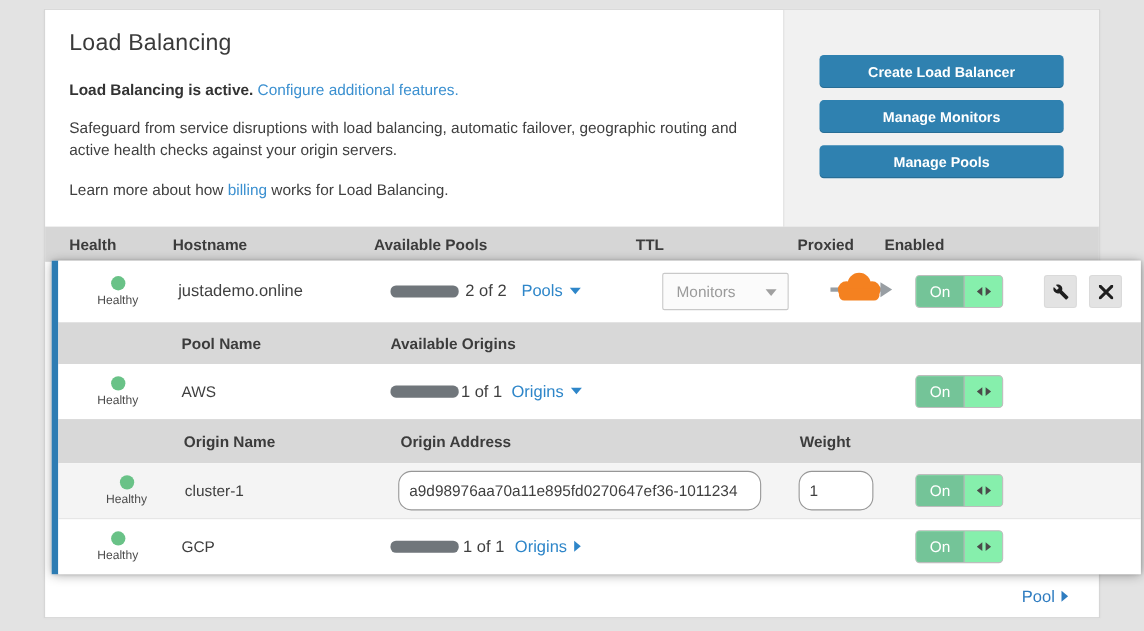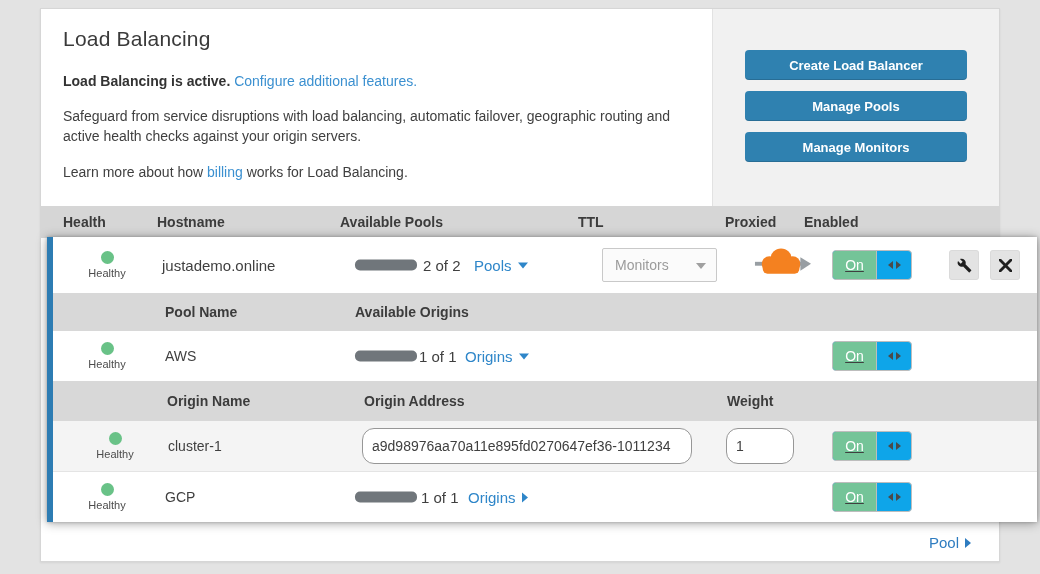--- a/index.html
+++ b/index.html
@@ -82,21 +82,21 @@
   .caret-right { display:inline-block; width:0; height:0; margin-left:6px; vertical-align:0;
     border-top:5px solid transparent; border-bottom:5px solid transparent; border-left:6px solid #2e86c9; }
 
   .select-box {
     width:115px; height:34px; background:#fbfbfb; border:1px solid #c9c9c9; border-radius:2px;
     font-size:14px; color:#9b9b9b; line-height:32px; padding-left:12px; position:relative;
   }
   .select-caret { position:absolute; right:10px; top:14px; width:0; height:0;
     border-left:5px solid transparent; border-right:5px solid transparent; border-top:6px solid #a0a0a0; }
 
-  .toggle { display:flex; height:30px; width:80px; border:1px solid #bdbdbd; border-radius:4px; overflow:hidden; background:#0ea5e9; cursor:pointer;text-decoration:underline; }
+  .toggle { display:flex; height:30px; width:80px; border:1px solid #bdbdbd; border-radius:4px; overflow:hidden; background:#86efac; cursor:pointer; }
   .toggle-on { width:44px; background:#74c498; color:#fff; font-size:14px; text-align:center; line-height:28px; border-right:1px solid #bdbdbd; }
   .toggle-arrows { flex:1; display:flex; align-items:center; justify-content:center; gap:3px; }
   .tri-l { width:0; height:0; border-top:4px solid transparent; border-bottom:4px solid transparent; border-right:5px solid #4a4a4a; }
   .tri-r { width:0; height:0; border-top:4px solid transparent; border-bottom:4px solid transparent; border-left:5px solid #4a4a4a; }
 
   .icon-btn {
     width:30px; height:30px; background:#e3e3e3; border:none; border-radius:3px;
     display:flex; align-items:center; justify-content:center; cursor:pointer;
     box-shadow:inset 0 0 0 1px rgba(0,0,0,.04);
   }
@@ -117,22 +117,22 @@
         <h1>Load Balancing</h1>
         <p class="status-line">
           <b>Load Balancing is active.</b>
           <a class="link">Configure additional features.</a>
         </p>
         <p class="desc">Safeguard from service disruptions with load balancing, automatic failover, geographic routing and active health checks against your origin servers.</p>
         <p class="learn-line"><span>Learn more about how </span><a class="link">billing</a><span> works for Load Balancing.</span></p>
       </div>
       <div class="actions-panel">
         <button class="btn-blue">Create Load Balancer</button>
+        <button class="btn-blue">Manage Monitors</button>
         <button class="btn-blue">Manage Pools</button>
-        <button class="btn-blue">Manage Monitors</button>
       </div>
     </div>
 
     <div class="lb-header">
       <span style="left:22px">Health</span>
       <span style="left:116px">Hostname</span>
       <span style="left:299px">Available Pools</span>
       <span style="left:537px">TTL</span>
       <span style="left:684px">Proxied</span>
       <span style="left:763px">Enabled</span>

